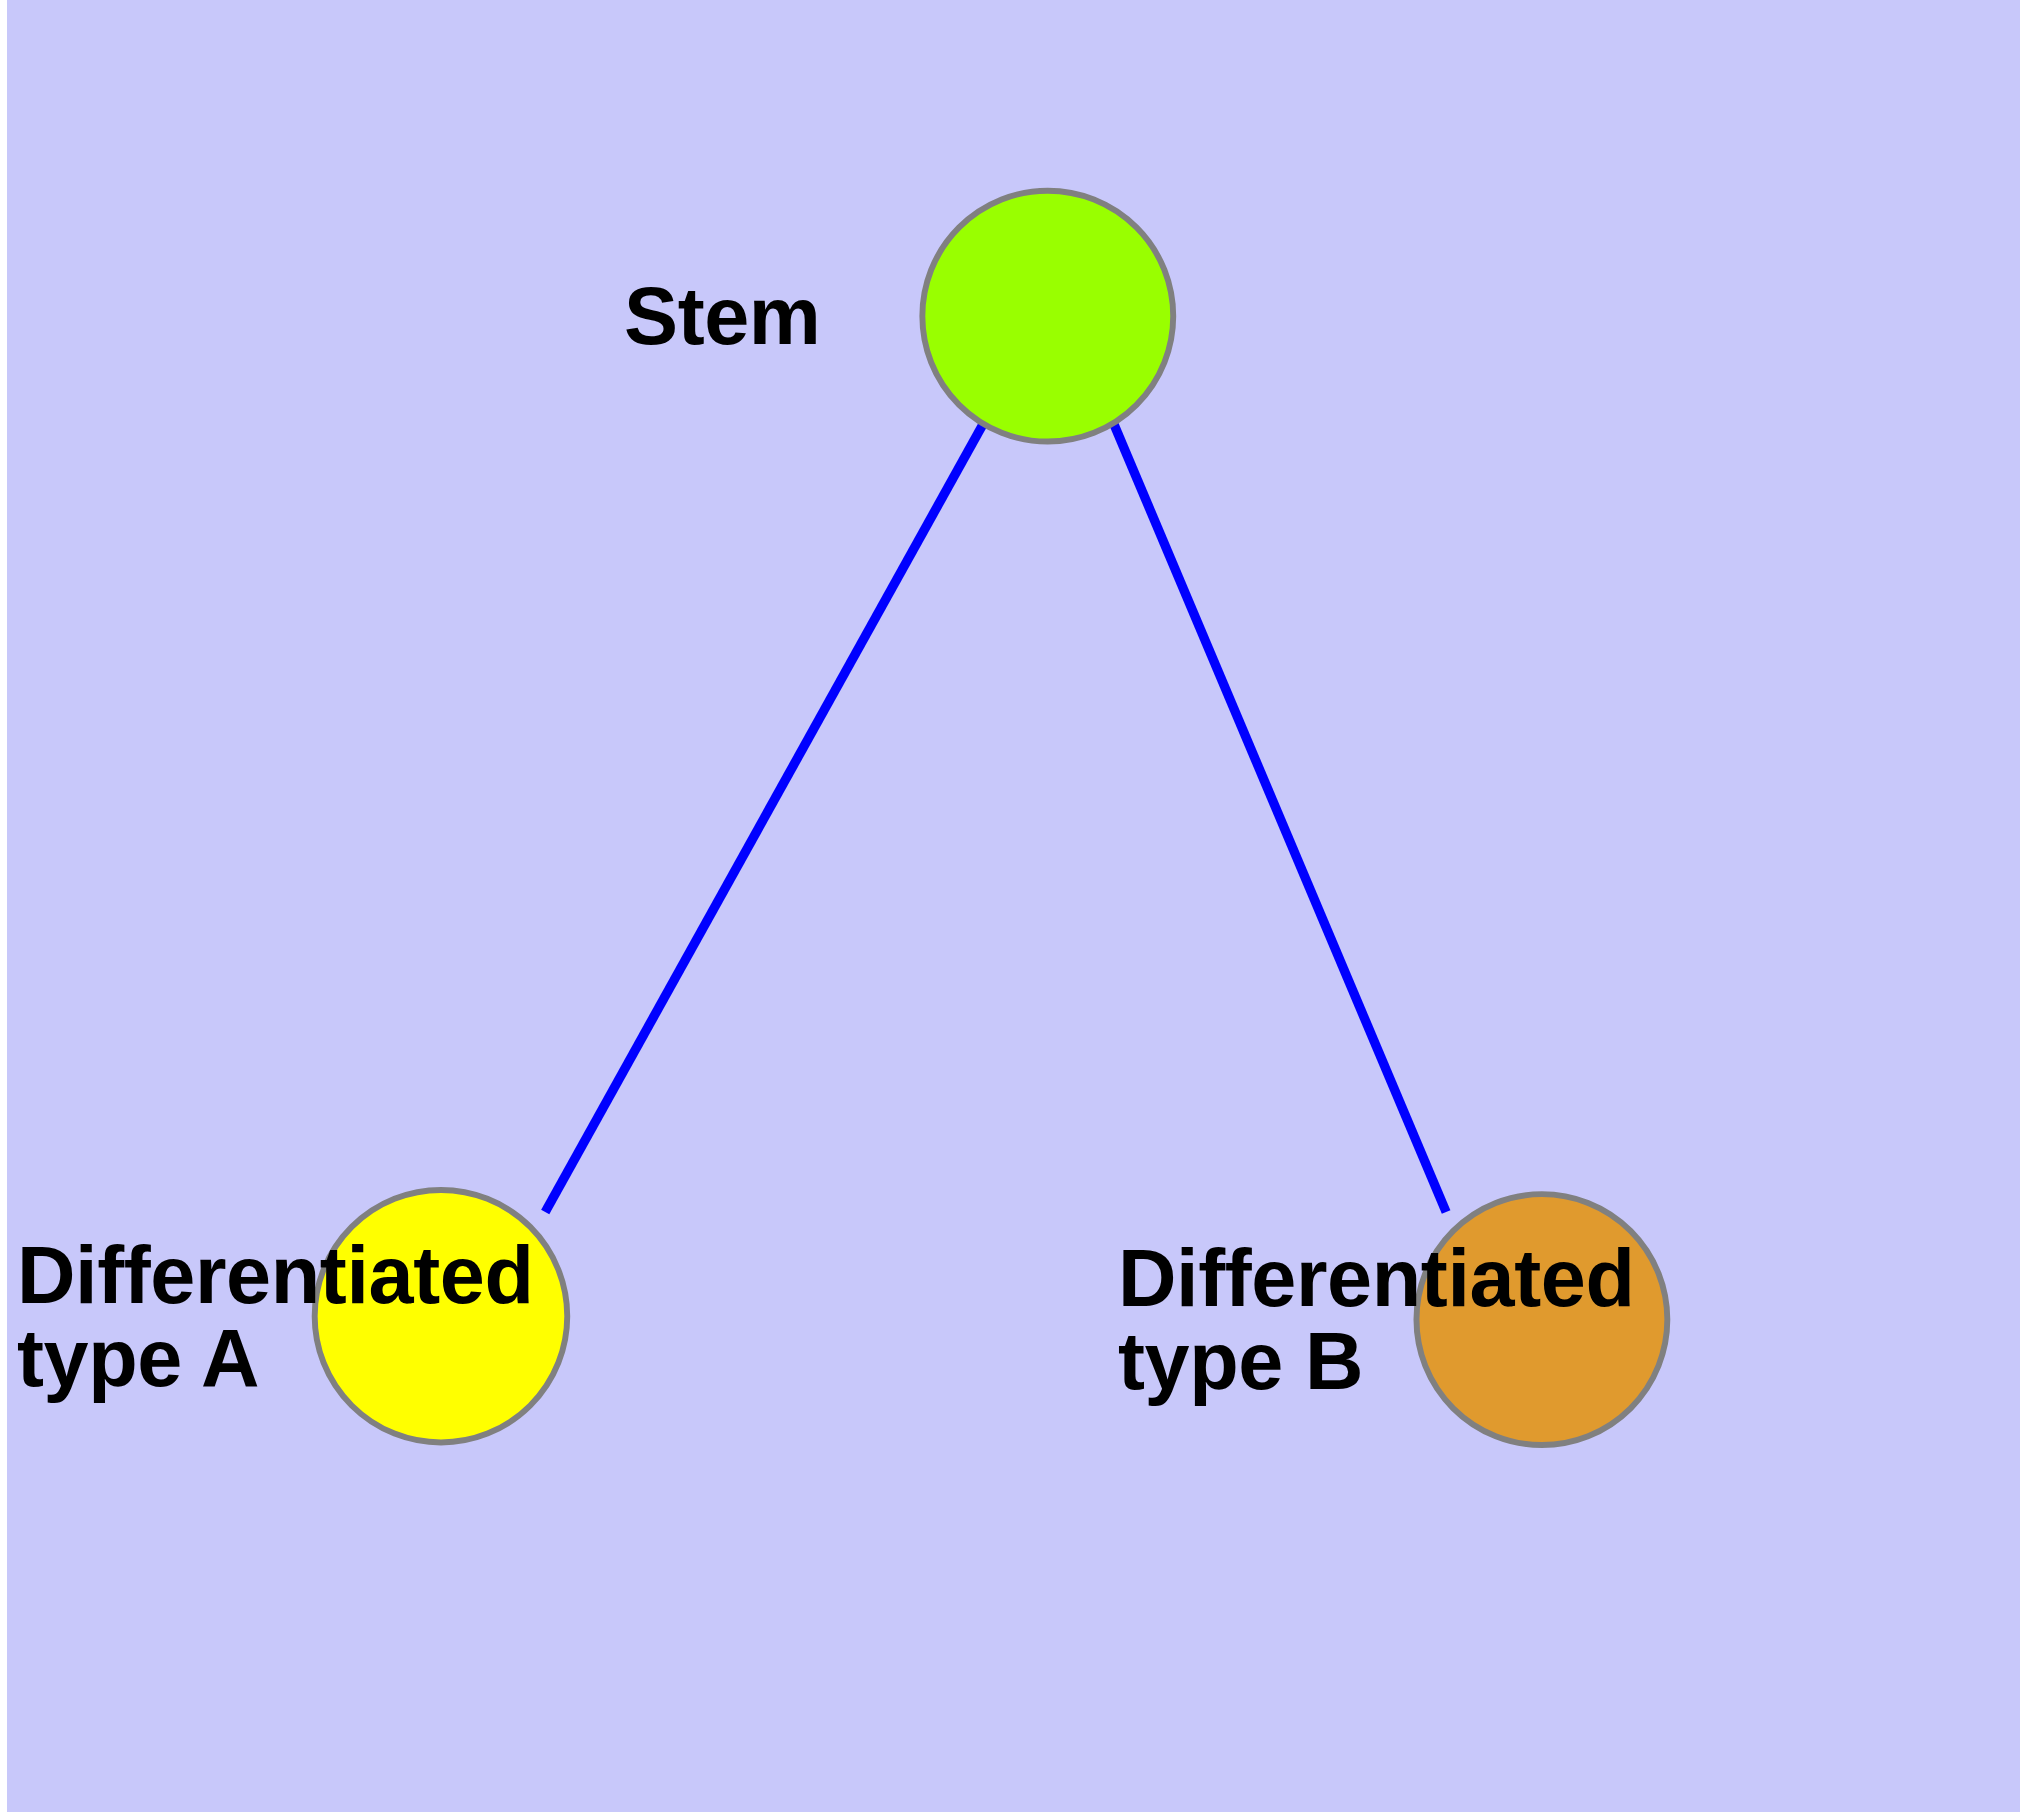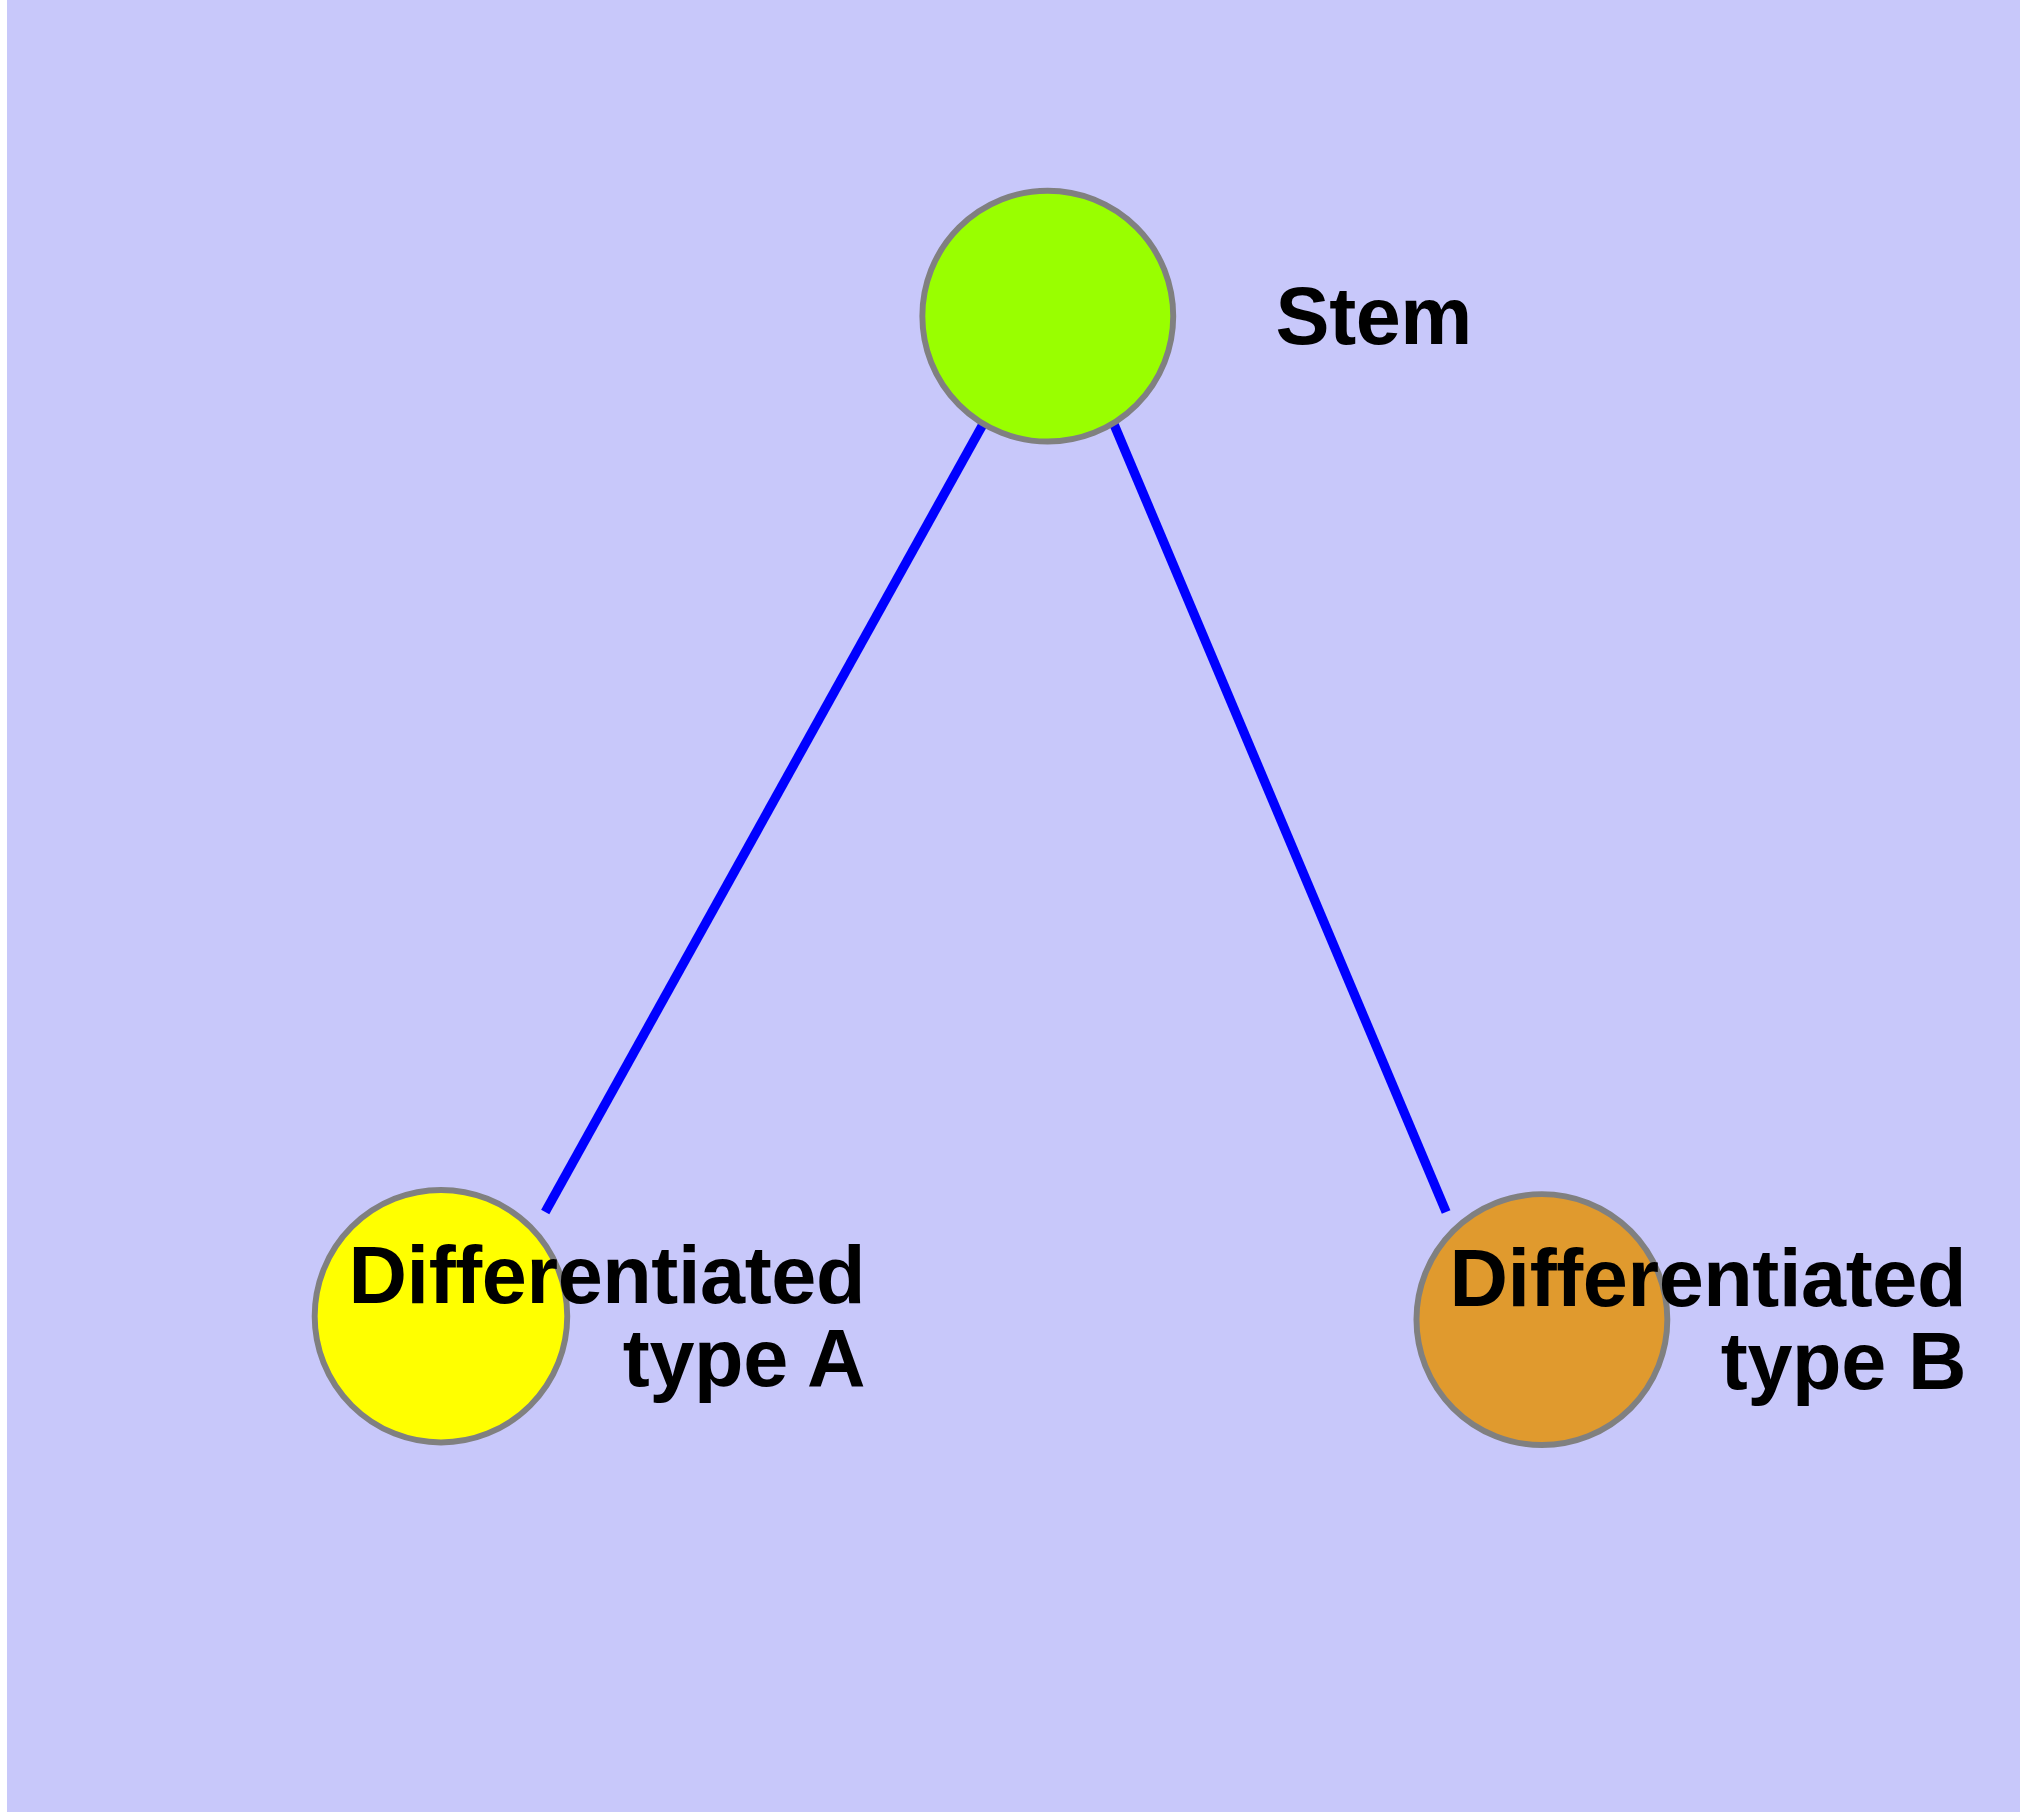--- a/index.html
+++ b/index.html
@@ -31,21 +31,21 @@
   }
   #graph-svg {
     position: absolute;
     left: 0;
     top: 0;
     width: 2021px;
     height: 1812px;
   }
   .node-label {
     position: absolute;
-    text-align: right;
+    text-align: left;
     font-family: "Liberation Sans", sans-serif;
     font-weight: bold;
     font-size: 81px;
     line-height: 1.02;
     color: #000000;
     white-space: pre;
     pointer-events: none;
     letter-spacing: -0.4px;
   }
 </style>

